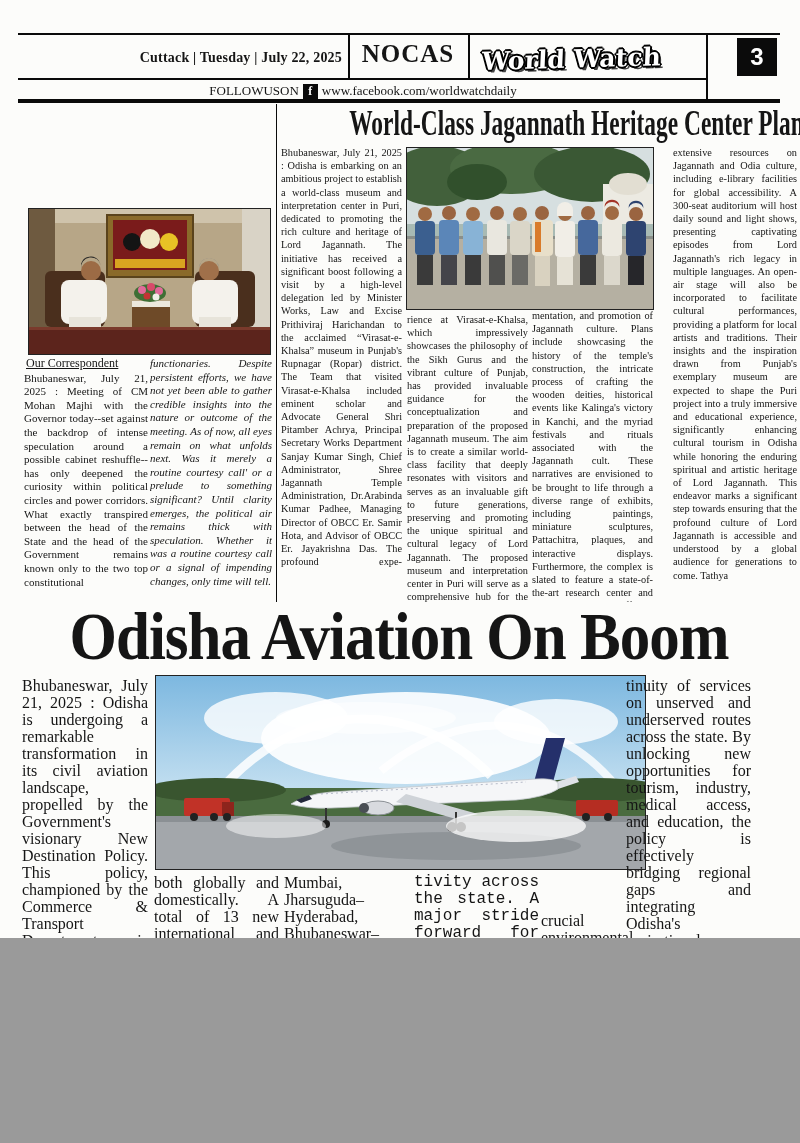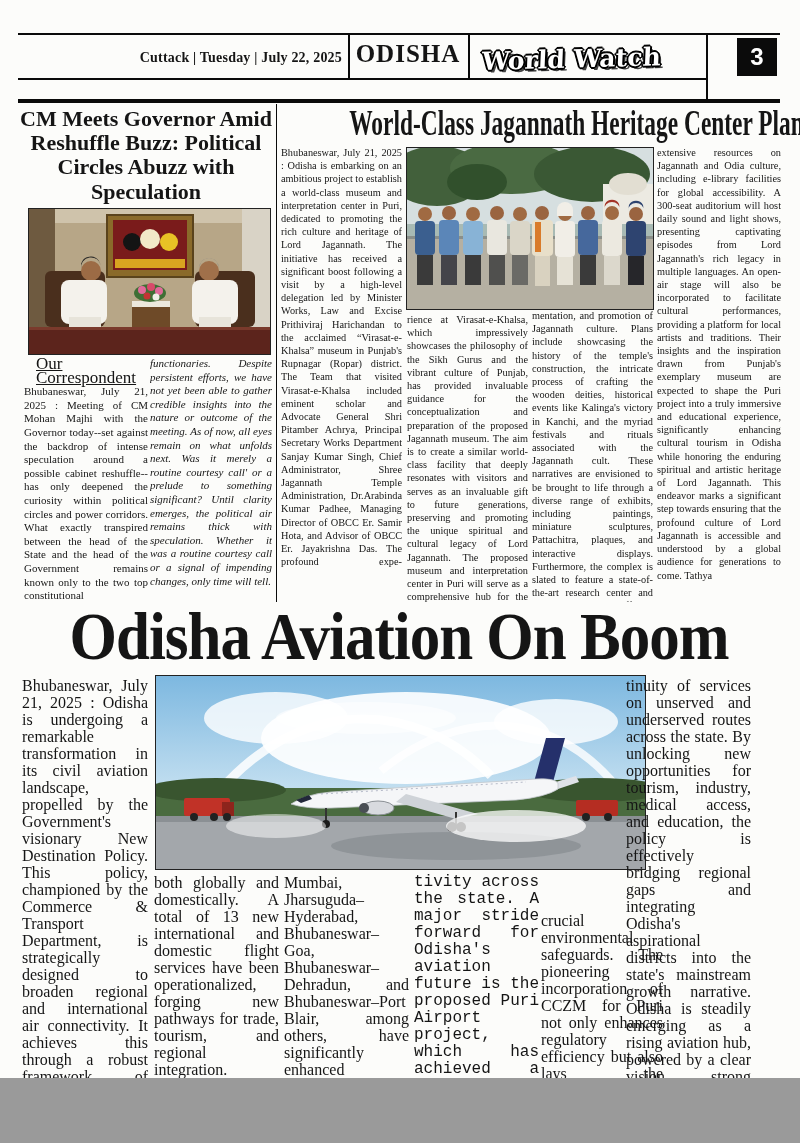--- a/index.html
+++ b/index.html
@@ -1,16 +1,16 @@
 <!DOCTYPE html>
 <html lang="en"><head>
 <meta charset="utf-8">
 <style>
   html,body{margin:0;padding:0;background:#9a9a9a;}
-  .page{position:relative;width:800px;height:1078px;background:#fcfcfa;margin:0 auto;
+  .page{position:relative;width:800px;height:938px;background:#fcfcfa;margin:0 auto;
         font-family:"Liberation Serif",serif;color:#151515;overflow:hidden;}
   .rule{position:absolute;background:#0a0a0a;}
   
   .dateline{position:absolute;left:18px;top:50px;width:324px;text-align:right;
             font-weight:bold;font-size:14px;letter-spacing:.2px;}
   .edition{position:absolute;left:352px;top:40px;width:112px;text-align:center;
            font-size:25px;font-weight:bold;letter-spacing:1px;}
   .masthead{position:absolute;left:482px;top:44px;width:220px;
             font-family:"DejaVu Serif",serif;font-size:25px;font-weight:bold;color:#fff;
             transform:skewX(-4deg) rotate(-1.5deg);white-space:nowrap;
@@ -36,39 +36,41 @@
   .photo{position:absolute;border:1px solid #222;overflow:hidden;background:#cfcfcf;}
   .photo svg{display:block;width:100%;height:100%;}
   
   .col{position:absolute;overflow:hidden;text-align:justify;
        -webkit-hyphens:auto;hyphens:auto;}
   .col p{margin:0;}
   .cont p{text-align-last:justify;}
   .left-col{font-size:11px;line-height:13.6px;}
   .mid-col{font-size:10.3px;line-height:13.2px;}
   .bot-col{font-size:16px;line-height:17px;}
-  .byline{text-decoration:underline;font-size:17px;margin:0 0 1px 12px;}
+  .byline{text-decoration:underline;font-size:12px;margin:0 0 1px 2px;}
 </style>
 </head>
 <body>
 
 <div class="page">
 
   <div class="rule" style="left:18px;top:33px;width:762px;height:2px;"></div>
   <div class="dateline">Cuttack | Tuesday | July 22, 2025</div>
   <div class="rule" style="left:348px;top:33px;width:2px;height:45px;"></div>
-  <div class="edition">ODISHA</div>
+  <div class="edition">NOCAS</div>
   <div class="rule" style="left:468px;top:33px;width:2px;height:45px;"></div>
   <div class="masthead">World Watch</div>
   <div class="rule" style="left:706px;top:33px;width:2px;height:66px;"></div>
   <div class="pagebox">3</div>
   <div class="rule" style="left:18px;top:78px;width:690px;height:2px;"></div>
+  <div class="followrow">
+    <span>FOLLOWUSON</span><span class="fbicon">f</span><span>www.facebook.com/worldwatchdaily</span>
+  </div>
   <div class="rule" style="left:18px;top:99px;width:762px;height:4px;"></div>
 
-  <div class="headline-left">CM Meets Governor Amid Reshuffle Buzz: Political Circles Abuzz with Speculation</div>
 
   <div class="photo" style="left:28px;top:208px;width:241px;height:145px;">
     <svg viewBox="0 0 241 145" preserveAspectRatio="none">
       <rect width="241" height="145" fill="#b7a687"></rect>
       <rect width="241" height="14" fill="#cfc3ab"></rect>
       <rect x="0" width="26" height="145" fill="#6e5a40"></rect>
       <rect x="213" width="28" height="120" fill="#d9d3c6"></rect>
       <rect x="78" y="6" width="86" height="62" fill="#8a6a2a" stroke="#5a431c" stroke-width="2"></rect>
       <rect x="84" y="11" width="74" height="50" fill="#7a1b1b"></rect>
       <circle cx="103" cy="33" r="9" fill="#141414"></circle>
@@ -166,21 +168,21 @@
 
   <div class="col mid-col cont" style="left:281px;top:146px;width:121px;height:456px;">
     <p>Bhubaneswar, July 21, 2025 : Odisha is embarking on an ambitious project to establish a world-class museum and interpretation center in Puri, dedicated to promoting the rich culture and heritage of Lord Jagannath. The initiative has received a significant boost following a visit by a high-level delegation led by Minister Works, Law and Excise Prithiviraj Harichandan to the acclaimed “Virasat-e-Khalsa” museum in Punjab's Rupnagar (Ropar) district. The Team that visited Virasat-e-Khalsa included eminent scholar and Advocate General Shri Pitamber Achrya, Principal Secretary Works Department Sanjay Kumar Singh, Chief Administrator, Shree Jagannath Temple Administration, Dr.Arabinda Kumar Padhee, Managing Director of OBCC Er. Samir Hota, and Advisor of OBCC Er. Jayakrishna Das. The profound expe-</p>
   </div>
   <div class="col mid-col cont" style="left:407px;top:313px;width:121px;height:289px;">
     <p>rience at Virasat-e-Khalsa, which impressively showcases the philosophy of the Sikh Gurus and the vibrant culture of Punjab, has provided invaluable guidance for the conceptualization and preparation of the proposed Jagannath museum. The aim is to create a similar world-class facility that deeply resonates with visitors and serves as an invaluable gift to future generations, preserving and promoting the unique spiritual and cultural legacy of Lord Jagannath. The proposed museum and interpretation center in Puri will serve as a comprehensive hub for the study, docu-</p>
   </div>
   <div class="col mid-col cont" style="left:532px;top:309px;width:121px;height:293px;">
     <p>mentation, and promotion of Jagannath culture. Plans include showcasing the history of the temple's construction, the intricate process of crafting the wooden deities, historical events like Kalinga's victory in Kanchi, and the myriad festivals and rituals associated with the Jagannath cult. These narratives are envisioned to be brought to life through a diverse range of exhibits, including paintings, miniature sculptures, Pattachitra, plaques, and interactive displays. Furthermore, the complex is slated to feature a state-of-the-art research center and library, offering</p>
   </div>
-  <div class="col mid-col" style="left:657px;top:146px;width:124px;height:458px;">
+  <div class="col mid-col" style="left:673px;top:146px;width:124px;height:458px;">
     <p>extensive resources on Jagannath and Odia culture, including e-library facilities for global accessibility. A 300-seat auditorium will host daily sound and light shows, presenting captivating episodes from Lord Jagannath's rich legacy in multiple languages. An open-air stage will also be incorporated to facilitate cultural performances, providing a platform for local artists and traditions. Their insights and the inspiration drawn from Punjab's exemplary museum are expected to shape the Puri project into a truly immersive and educational experience, significantly enhancing cultural tourism in Odisha while honoring the enduring spiritual and artistic heritage of Lord Jagannath. This endeavor marks a significant step towards ensuring that the profound culture of Lord Jagannath is accessible and understood by a global audience for generations to come. Tathya</p>
   </div>
 
   <div class="headline-big">Odisha Aviation On Boom</div>
 
   <div class="photo" style="left:155px;top:675px;width:489px;height:193px;">
     <svg viewBox="0 0 489 193" preserveAspectRatio="none">
       <defs>
         <linearGradient id="sky3" x1="0" y1="0" x2="0" y2="1">
           <stop offset="0" stop-color="#7db8e0"></stop>

